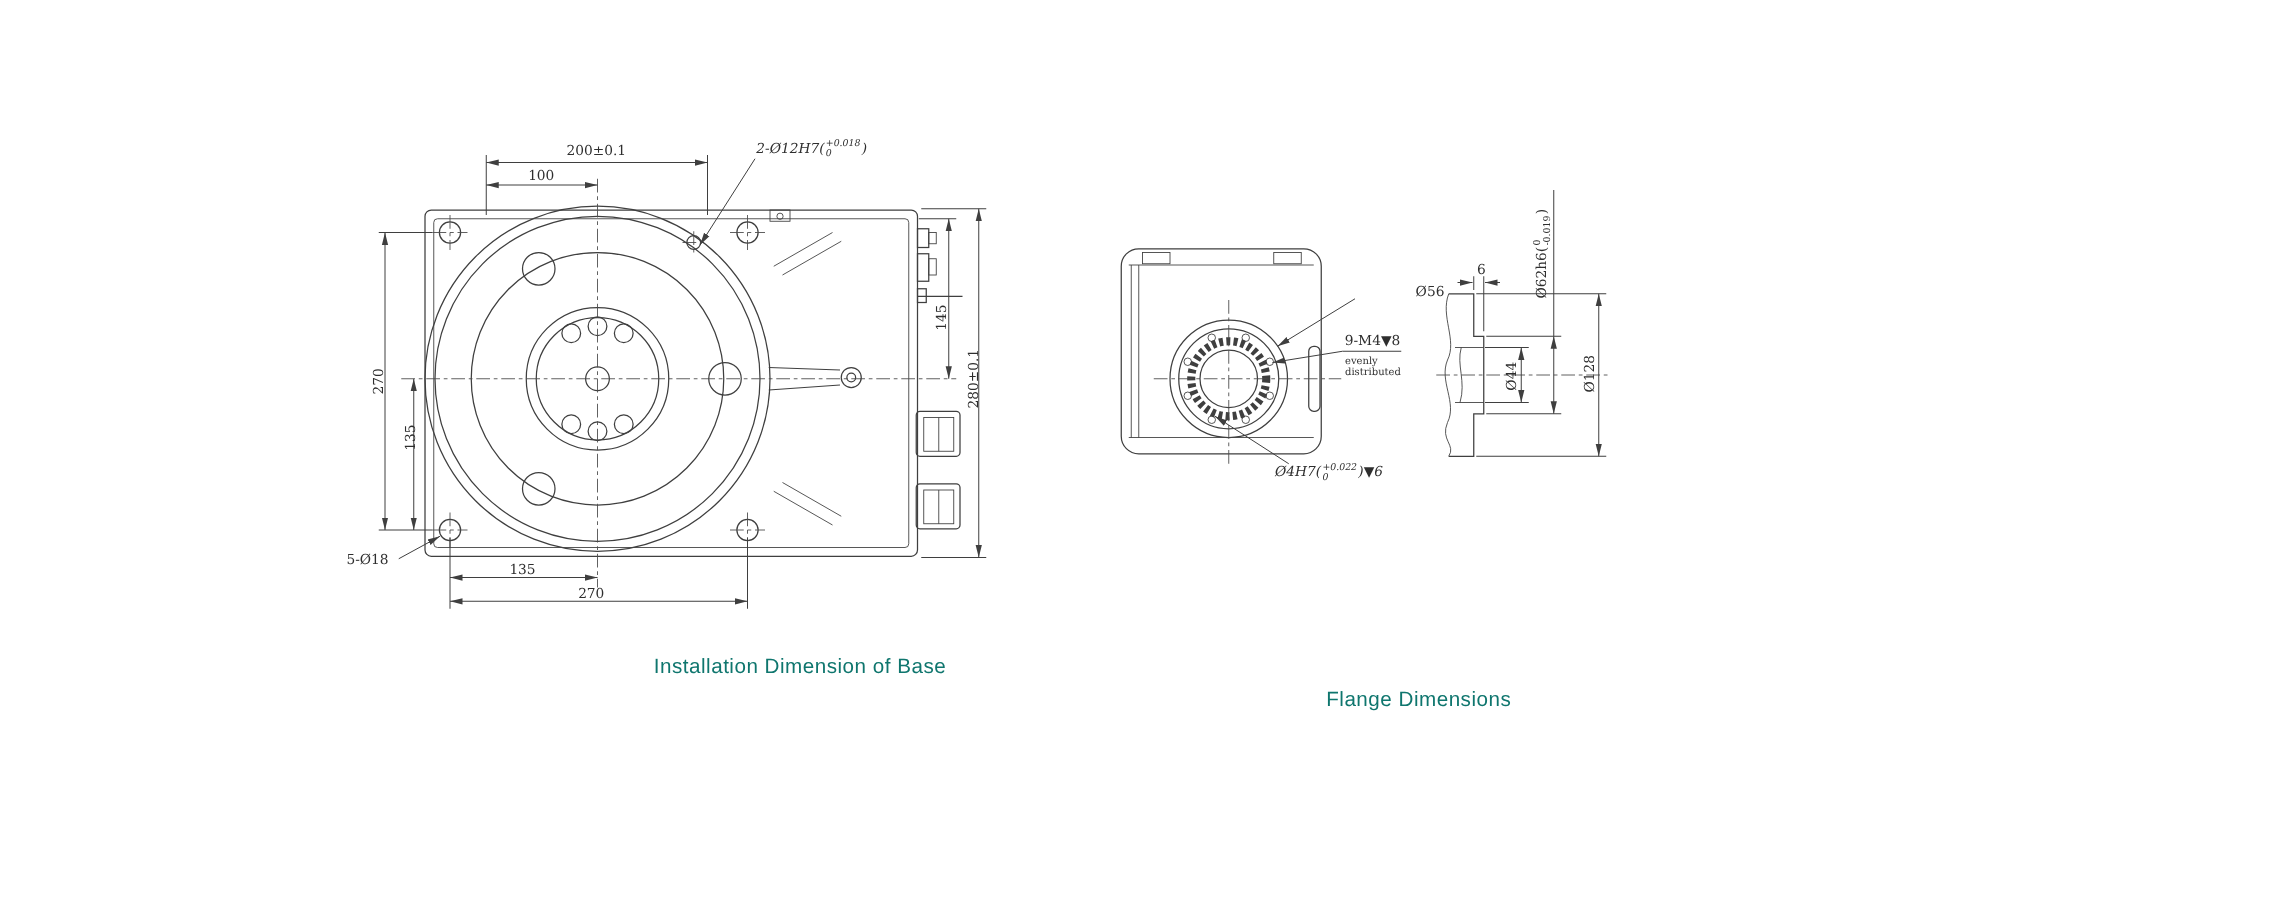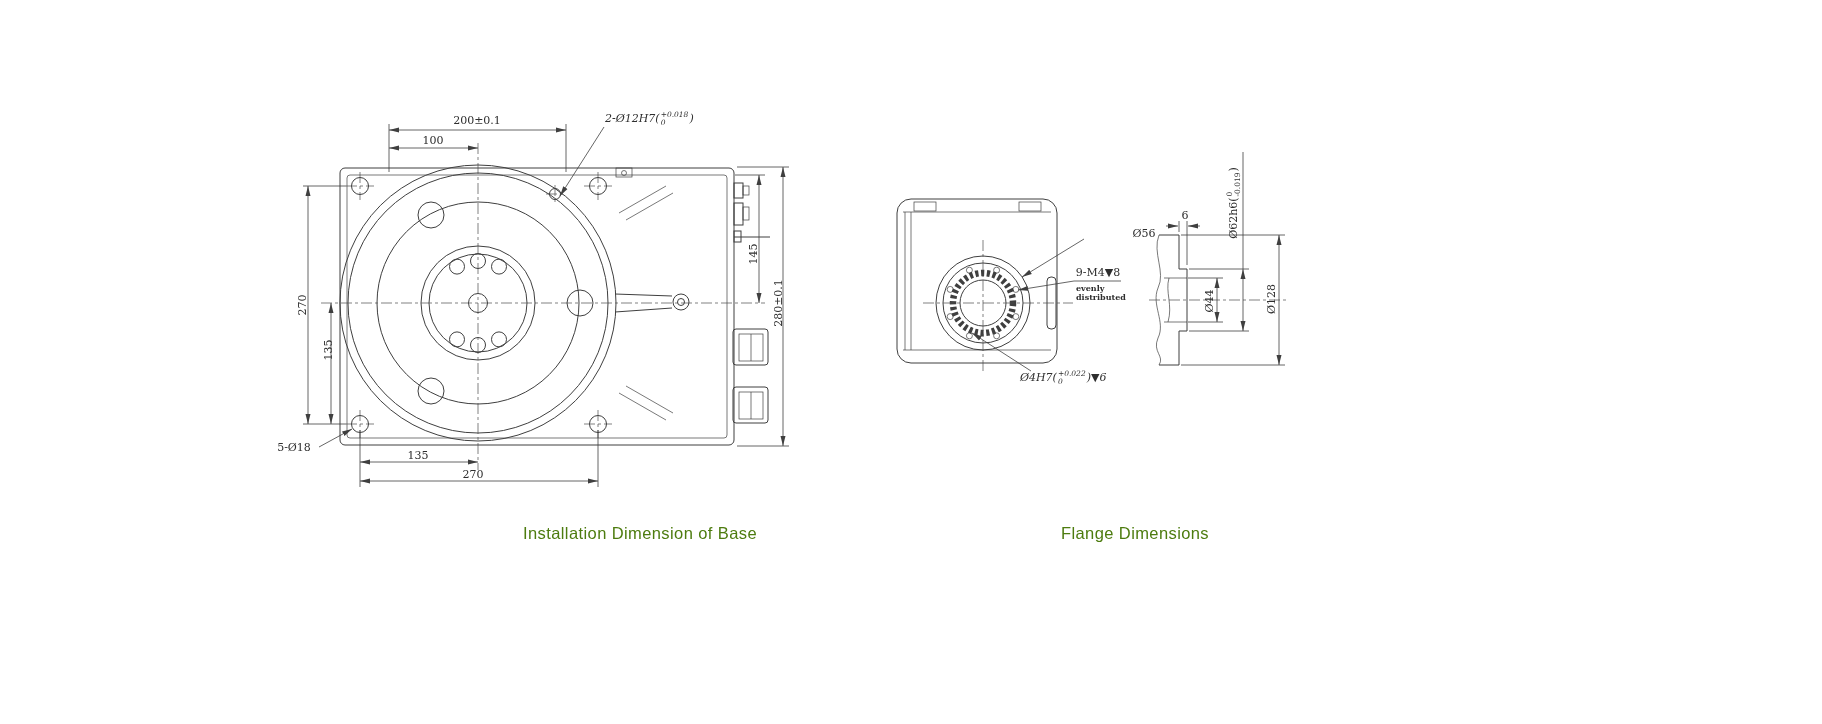--- a/index.html
+++ b/index.html
@@ -13,23 +13,23 @@
   .dim{fill:none;stroke:#3f3f3f;stroke-width:0.8;}
   .teeth{stroke-width:6.5;stroke-dasharray:3.2 2.6;}
   .lbl{position:absolute;font-family:"DejaVu Serif",serif;font-size:11px;color:#2e2e2e;
        white-space:nowrap;transform:translate(-50%,-50%);line-height:12px;}
   .la{transform:translateY(-50%);font-style:italic;}
   .rot{transform:translate(-50%,-50%) rotate(-90deg);}
   .tol-row{display:inline-flex;align-items:center;}
   .tol-col{display:inline-flex;flex-direction:column;align-items:flex-start;
            font-size:7.5px;line-height:8px;padding:0 1px;}
   .note{font-size:8px;line-height:9px;transform:none;}
-  .note span{display:block;font-weight:bold;}
+  .note span{display:block;}
   .caption{position:absolute;transform:translateX(-50%);font-family:"Liberation Sans",sans-serif;
-           font-size:16.5px;font-weight:500;color:#4d7c0f;letter-spacing:0.4px;white-space:nowrap;}
+           font-size:16.5px;font-weight:500;color:#0f766e;letter-spacing:0.4px;white-space:nowrap;}
 </style>
 </head>
 <body>
 
 <div class="canvas">
 
 <svg width="1822" height="724" viewBox="0 0 1822 724">
   <defs>
     <marker id="ah" markerWidth="12" markerHeight="8" refX="10" refY="3.5" orient="auto-start-reverse" markerUnits="userSpaceOnUse">
       <path d="M0,1 L10,3.5 L0,6 Z" fill="#3f3f3f"></path>
@@ -219,15 +219,15 @@
       <span>-0.019</span>
     </span>
     <span>)</span>
   </span>
 </div>
 
 <div class="lbl rot" style="left:1189px;top:301px">Ø44</div>
 <div class="lbl rot" style="left:1251px;top:299px">Ø128</div>
 
 <div class="caption" style="left:619px;top:524px">Installation Dimension of Base</div>
-<div class="caption" style="left:1114px;top:524px">Flange Dimensions</div>
+<div class="caption" style="left:1114px;top:551px">Flange Dimensions</div>
 
 </div>
 
 </body></html>

